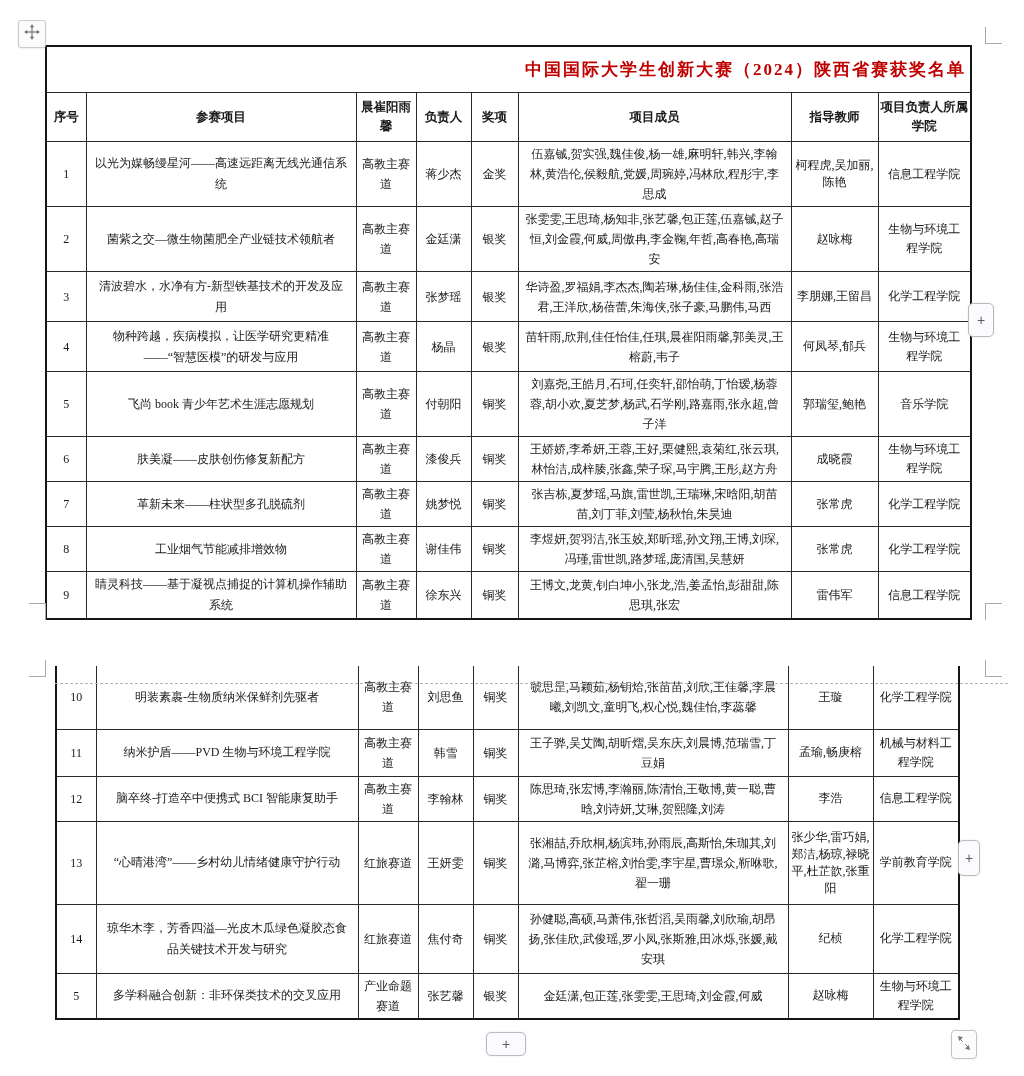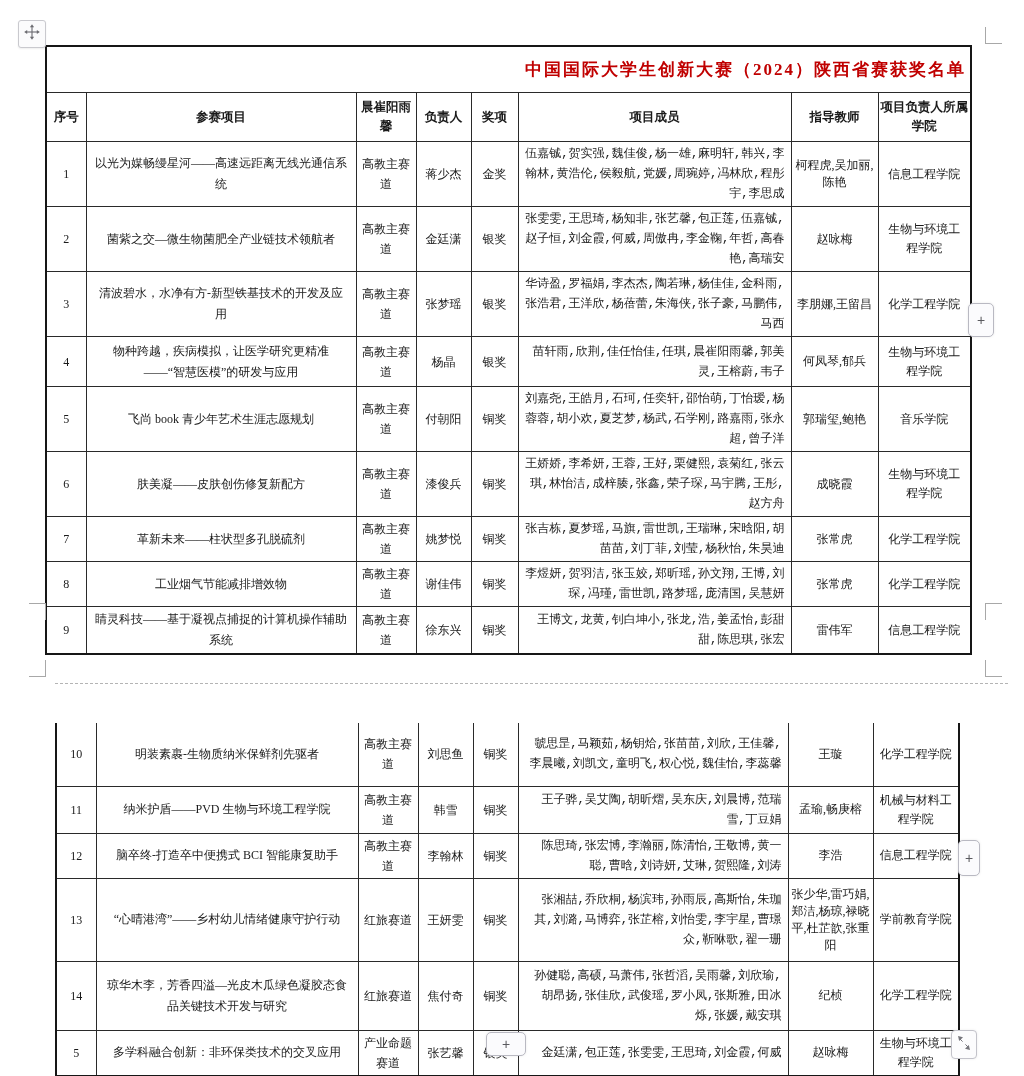--- a/index.html
+++ b/index.html
@@ -4,31 +4,31 @@
 <style>
   html,body{margin:0;padding:0;}
   body{
     width:1024px;height:1076px;position:relative;background:#ffffff;
     font-family:"Liberation Serif","DejaVu Serif",serif;color:#1a1a1a;
     overflow:hidden;
   }
   
   table{border-collapse:collapse;table-layout:fixed;position:absolute;background:#fff;}
   #tbl-page1{left:45px;top:45px;width:925px;border:2px solid #161616;}
-  #tbl-page2{left:55px;top:723px;width:903px;border:2px solid #161616;border-top:none;}
+  #tbl-page2{left:55px;top:666px;width:903px;border:2px solid #161616;border-top:none;}
   #tbl-page2 tr:first-child td{border-top:none;}
   td,th{
     border:1px solid #2a2a2a;padding:2px 4px;font-size:12px;line-height:20px;
     text-align:center;vertical-align:middle;overflow:hidden;word-break:break-all;
   }
   .title-row td{
     font-size:17px;font-weight:bold;letter-spacing:2px;height:41px;line-height:22px;text-align:right;
   }
   .header-row th{font-weight:bold;font-size:12.5px;line-height:19px;padding:2px 2px;}
-  .c-members{text-align:right;padding:2px 6px;line-height:20px;font-family:Liberation Mono, monospace;}
+  .c-members{text-align:center;padding:2px 6px;line-height:20px;}
   .c-teachers{line-height:17px;padding:2px 3px;}
   .c-project{padding:2px 8px;line-height:21px;text-align:center;}
   .c-college{line-height:19px;}
   
   .pagebreak-line{
     position:absolute;left:55px;top:683px;width:953px;height:0;
     border-top:1px dashed #b4b4b4;z-index:3;
   }
   
   .crop{position:absolute;width:16px;height:16px;z-index:1;}

